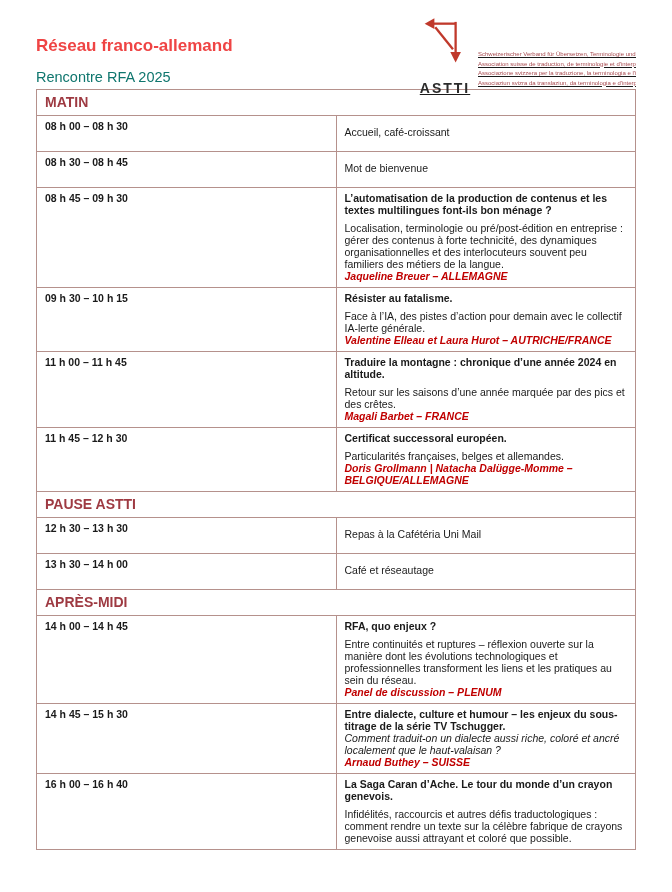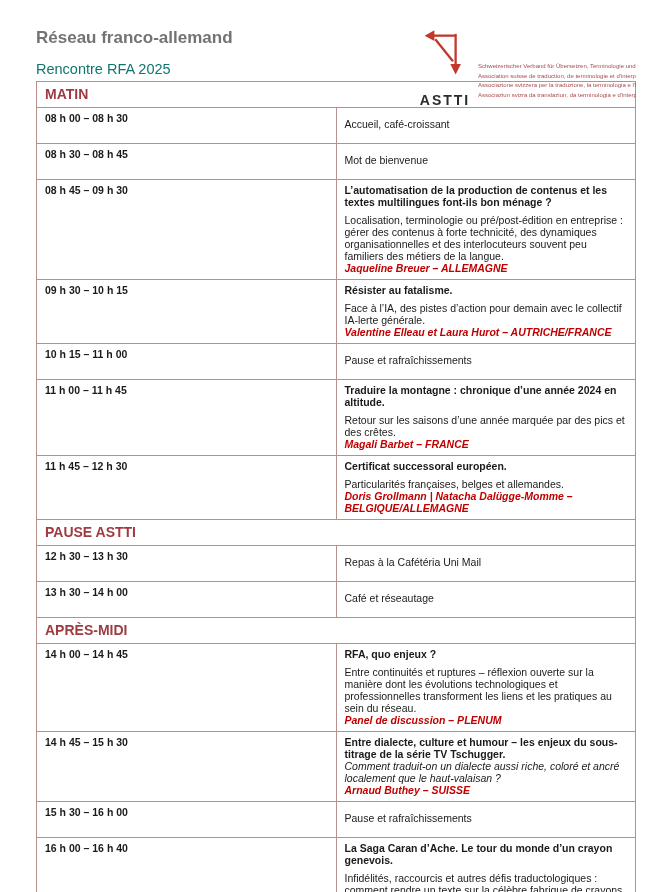--- a/index.html
+++ b/index.html
@@ -4,25 +4,25 @@
 <style>
   * { margin:0; padding:0; box-sizing:border-box; }
   html,body { background:#ffffff; }
   .page {
     width:672px; height:892px; background:#fff;
     padding:20px 36px 0 36px; overflow:hidden; position:relative;
     font-family:"Liberation Sans", sans-serif; color:#1a1a1a;
   }
 
   
-  .h-title { font-size:17px; font-weight:bold; color:#737373; margin:8px 0 13px; }
+  .h-title { font-size:17px; font-weight:bold; color:#ef4444; margin:16px 0 13px; }
   .h-sub   { font-size:14.5px; color:#0f766e; margin-bottom:4px; }
   .h-date  { font-size:14.5px; color:#c0504d; }
 
-  .logo { position:absolute; top:26px; left:418px; display:flex; }
+  .logo { position:absolute; top:14px; left:418px; display:flex;text-decoration:underline; }
   .logo-mark { display:flex; flex-direction:column; align-items:center; width:54px; }
   .logo-name { font-size:14px; font-weight:bold; letter-spacing:2px; color:#2b2b2b; margin-top:2px; }
   .logo-taglines { margin:36px 0 0 6px; width:158px; }
   .tagline { font-size:6px; line-height:9.5px; color:#a84b50; white-space:nowrap; overflow:hidden; }
 
   .page-title { font-size:20px; font-weight:bold; color:#000; margin:34px 0 12px; }
 
   
   table.programme { width:600px; border-collapse:collapse; table-layout:fixed; }
   .programme td { border:1px solid #b5918c; vertical-align:top; padding:4px 8px 5px; }
@@ -115,30 +115,20 @@
           <td class="desc-cell">
             <div class="cell-inner">
               <div class="line-bold">Résister au fatalisme.</div>
               <div class="line-normal">Face à l’IA, des pistes d’action pour demain avec le collectif IA-lerte générale.</div>
               <div class="line-speaker">Valentine Elleau et Laura Hurot – AUTRICHE/FRANCE</div>
             </div>
           </td>
         </tr>
         <tr>
           <td class="time-cell">
-            <div class="cell-inner">10 h 15 – 11 h 00</div>
-          </td>
-          <td class="desc-cell">
-            <div class="cell-inner">
-              <div class="line-normal">Pause et rafraîchissements</div>
-            </div>
-          </td>
-        </tr>
-        <tr>
-          <td class="time-cell">
             <div class="cell-inner">11 h 00 – 11 h 45</div>
           </td>
           <td class="desc-cell">
             <div class="cell-inner">
               <div class="line-bold">Traduire la montagne : chronique d’une année 2024 en altitude.</div>
               <div class="line-normal">Retour sur les saisons d’une année marquée par des pics et des crêtes.</div>
               <div class="line-speaker">Magali Barbet – FRANCE</div>
             </div>
           </td>
         </tr>
@@ -199,30 +189,20 @@
           <td class="desc-cell">
             <div class="cell-inner">
               <div class="line-bold">Entre dialecte, culture et humour – les enjeux du sous-titrage de la série TV Tschugger.</div>
               <div class="line-italic">Comment traduit-on un dialecte aussi riche, coloré et ancré localement que le haut-valaisan ?</div>
               <div class="line-speaker">Arnaud Buthey – SUISSE</div>
             </div>
           </td>
         </tr>
         <tr>
           <td class="time-cell">
-            <div class="cell-inner">15 h 30 – 16 h 00</div>
-          </td>
-          <td class="desc-cell">
-            <div class="cell-inner">
-              <div class="line-normal">Pause et rafraîchissements</div>
-            </div>
-          </td>
-        </tr>
-        <tr>
-          <td class="time-cell">
             <div class="cell-inner">16 h 00 – 16 h 40</div>
           </td>
           <td class="desc-cell">
             <div class="cell-inner">
               <div class="line-bold">La Saga Caran d’Ache. Le tour du monde d’un crayon genevois.</div>
               <div class="line-normal">Infidélités, raccourcis et autres défis traductologiques : comment rendre un texte sur la célèbre fabrique de crayons genevoise aussi attrayant et coloré que possible.</div>
             </div>
           </td>
         </tr>
       </tbody>

